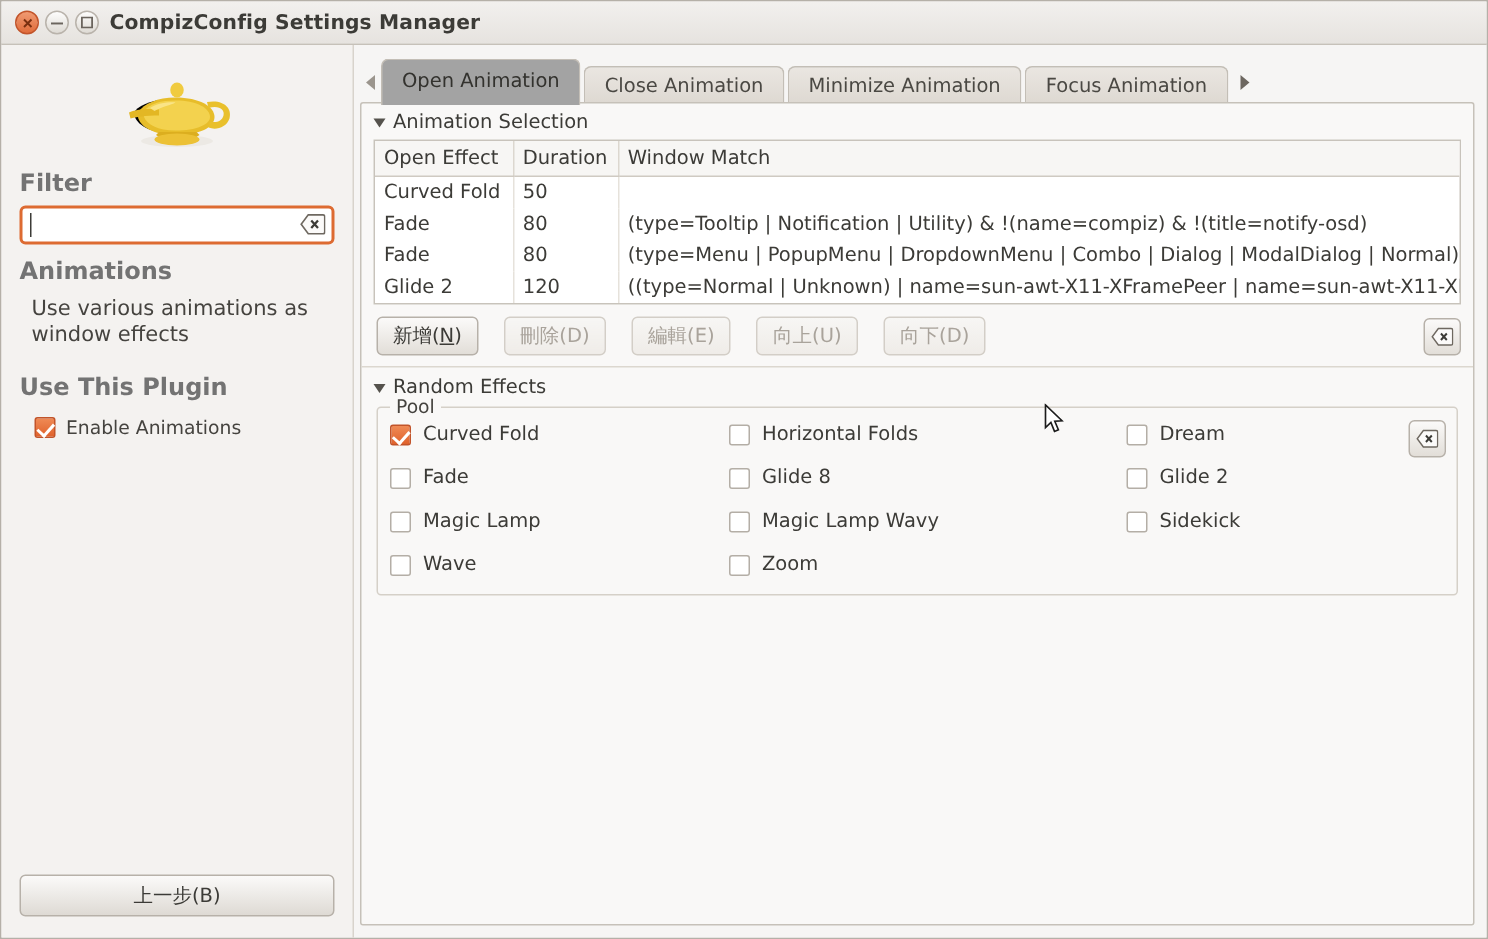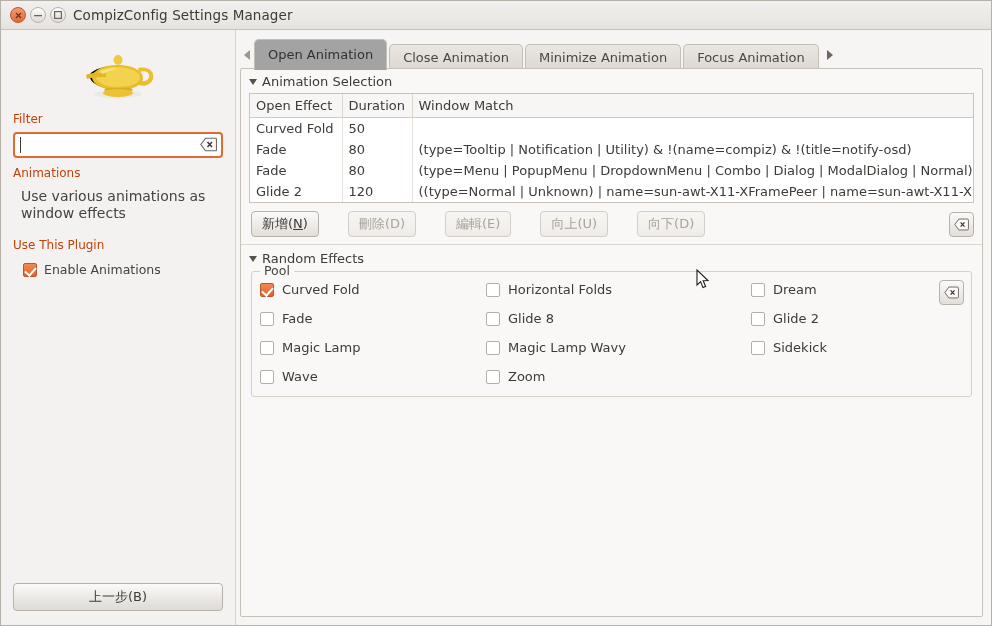--- a/index.html
+++ b/index.html
@@ -18,30 +18,30 @@
     background:linear-gradient(to bottom,#f2f0ee 0%,#e6e3df 100%);
     border-bottom:1px solid #c6c1b9;
     display:flex; align-items:center;
   }
   .wbtns{ display:flex; gap:4px; margin-left:9px; }
   .wb{ width:16px; height:16px; border-radius:50%; display:flex; align-items:center; justify-content:center;
        font-size:8px; line-height:1; color:#5b5651; border:1px solid #b9b3ab;
        background:linear-gradient(to bottom,#fdfdfc,#dedad4); }
   .wb.close{ background:linear-gradient(to bottom,#f09a72,#e06c3b); border-color:#c2542a; color:#fff4ee; }
   .wtitle{ position:absolute; left:72px; top:0; height:29px; line-height:29px;
-           font-weight:normal; font-size:13.5px; color:#3c3b37; letter-spacing:.1px; }
+           font-weight:bold; font-size:13.5px; color:#3c3b37; letter-spacing:.1px; }
 
   
   .body{ position:absolute; top:29px; left:0; right:0; bottom:0; display:flex; }
 
   
   .sidebar{ width:235px; background:#f4f2f0; border-right:1px solid #d8d3cc;
             position:relative; display:flex; flex-direction:column; }
   .lamp{ margin:14px auto 10px; width:84px; height:56px; position:relative; }
-  .sec-head{ color:#c2410c; font-weight:normal; font-size:12px; margin:2px 12px 6px; }
+  .sec-head{ color:#737373; font-weight:bold; font-size:16px; margin:2px 12px 6px; }
   .filter-wrap{ margin:0 12px 6px; position:relative; }
   .filter-input{
     width:100%; height:26px; border:2px solid #dd6b32; border-radius:4px;
     background:#fff; padding:0 26px 0 6px; font-size:12.5px;
     font-family:"DejaVu Sans","Liberation Sans",sans-serif; color:#3c3b37; outline:none;
   }
   .caret{ position:absolute; left:7px; top:5px; width:1px; height:16px; background:#3c3b37; }
   .clear-ic{ position:absolute; right:6px; top:5px; width:17px; height:15px; }
   .desc{ margin:2px 16px 14px 20px; font-size:14px; line-height:17px; color:#45433f; }
   .chk-row{ display:flex; align-items:flex-start; gap:7px; margin:4px 12px 0 22px; }
@@ -84,21 +84,21 @@
   table.sel{ border-collapse:collapse; width:1100px; table-layout:fixed; }
   table.sel th{ font-weight:normal; text-align:left; font-size:13px; color:#3c3b37;
                 padding:4px 6px; background:#f7f6f4; border-bottom:1px solid #cfcac2;
                 border-right:1px solid #dcd7cf; }
   table.sel td{ font-size:13px; color:#3c3b37; padding:3px 6px; border-right:1px solid #e6e2db;
                 white-space:nowrap; overflow:hidden; }
   table.sel td:last-child, table.sel th:last-child{ border-right:none; }
   .col1{ width:92px; } .col2{ width:70px; }
 
   
-  .btnrow{ display:flex; align-items:center; gap:13px; padding:8px 8px 7px 10px; position:relative; }
+  .btnrow{ display:flex; align-items:center; gap:1px; padding:8px 8px 7px 10px; position:relative; }
   .btn{ height:26px; padding:0 10px; border:1px solid #b7b1a9; border-radius:4px;
         background:linear-gradient(to bottom,#fbfaf9,#e2ded8); font-size:13px; color:#3c3b37;
         font-family:inherit; white-space:nowrap; }
   .btn.dis{ color:#a9a39b; background:linear-gradient(to bottom,#f7f6f4,#efece8); border-color:#d3cec7;margin-left:16px; }
   .btn u{ text-decoration:underline; }
   .iconbtn{ width:25px; height:25px; border:1px solid #b7b1a9; border-radius:4px;
             background:linear-gradient(to bottom,#fbfaf9,#e2ded8);
             display:flex; align-items:center; justify-content:center; }
 
   .divider{ height:1px; background:#dcd7cf; margin:0; }

